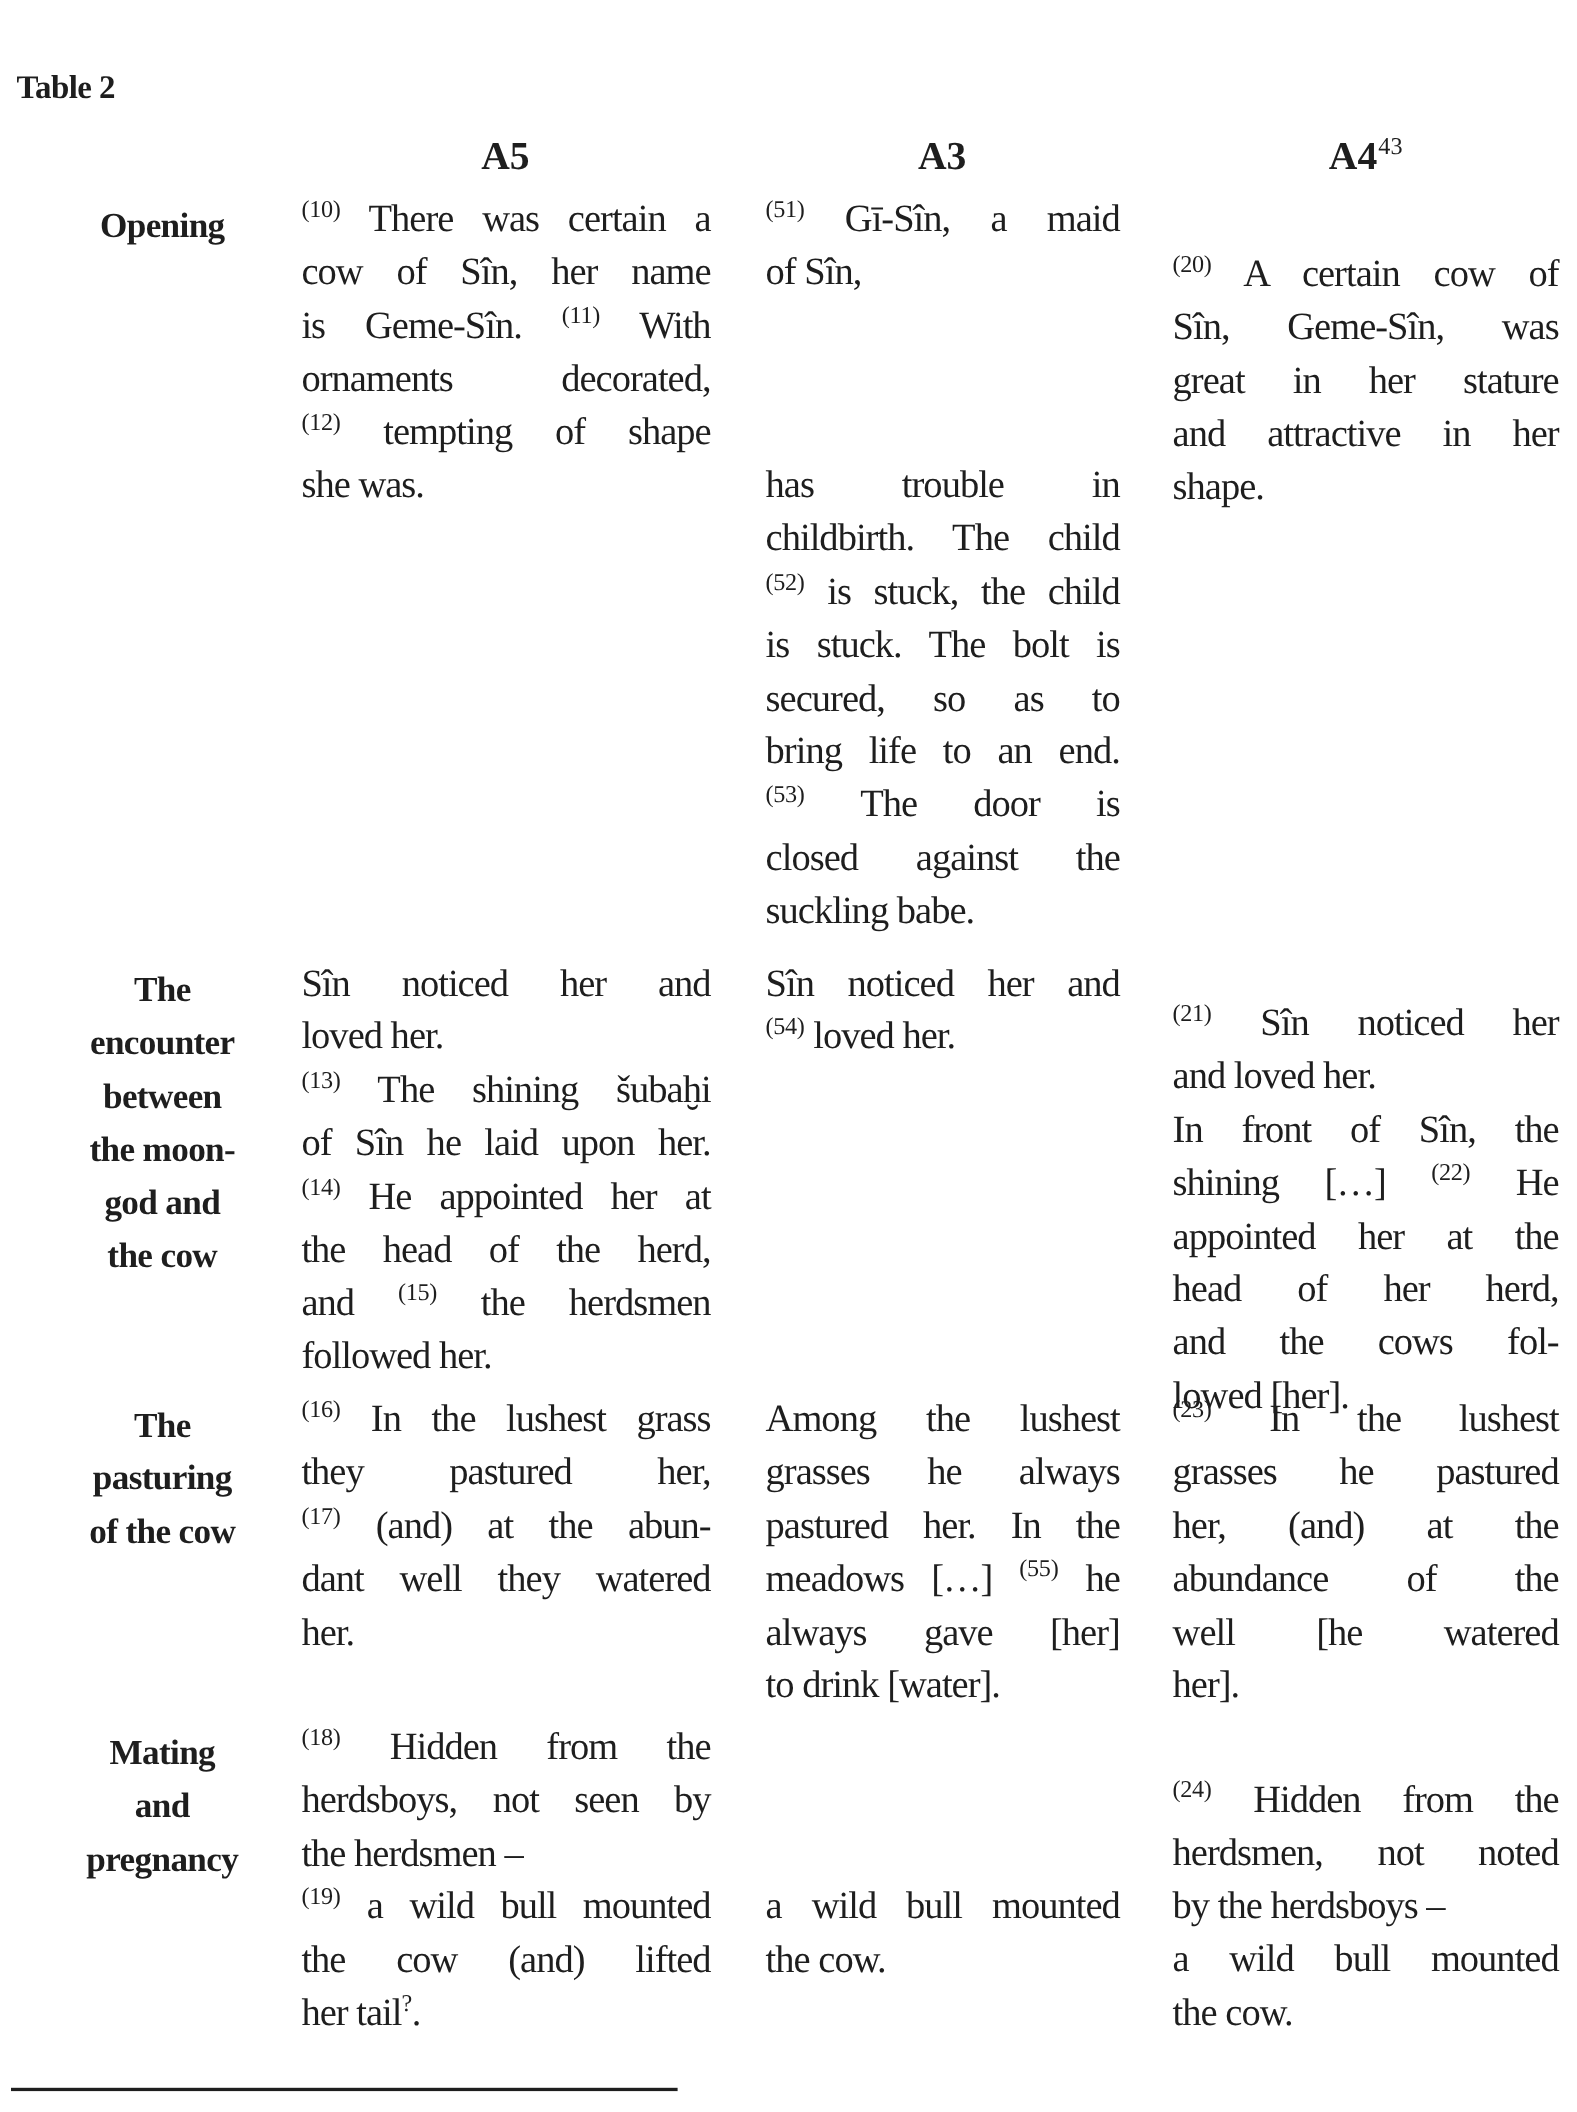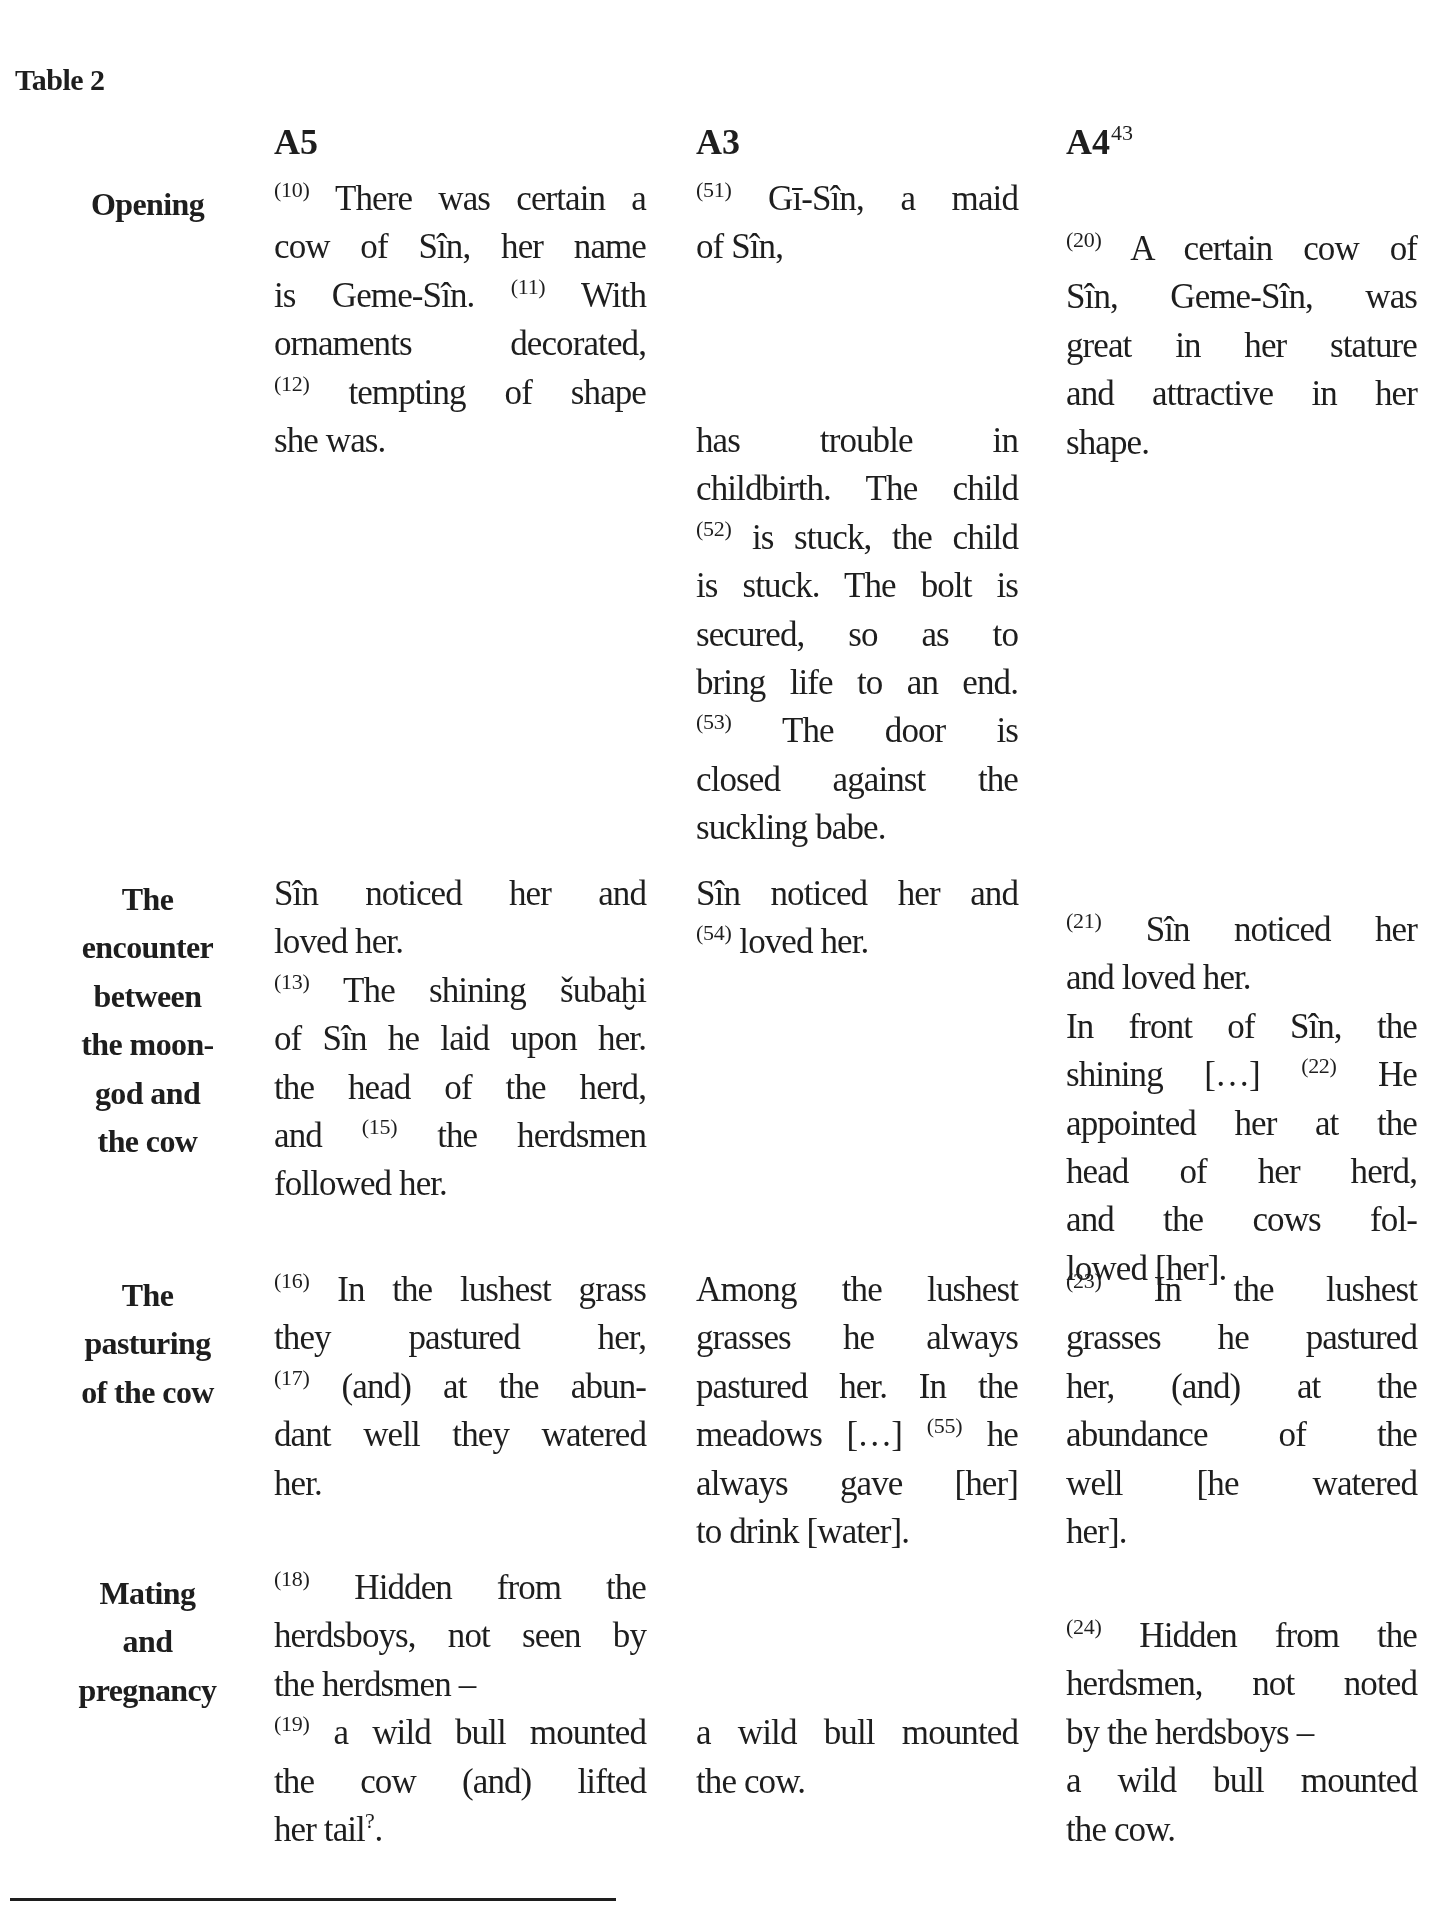--- a/index.html
+++ b/index.html
@@ -30,21 +30,21 @@
     font-weight: bold;
     line-height: 48px;
     letter-spacing: -0.5px;
   }
   .col-head {
     position: absolute;
     top: 118px;
     font-size: 36px;
     font-weight: bold;
     line-height: 48px;
-    text-align: left;
+    text-align: center;
   }
   .col-head sup {
     font-weight: normal;
     font-size: 22px;
     vertical-align: 0;
     position: relative;
     top: -14px;
     margin-left: 1px;
   }
   .row-label {
@@ -154,20 +154,21 @@
       <span class="ln">between</span>
       <span class="ln">the moon-</span>
       <span class="ln">god and</span>
       <span class="ln">the cow</span>
     </div>
     <div class="cell c-a5" style="top: 875px;">
       <span class="ln"><span>Sîn noticed her and</span></span>
       <span class="ln last"><span>loved her.</span></span>
       <span class="ln"><span class="sup">(13)</span><span> The shining </span><span class="it">šubaḫi</span></span>
       <span class="ln"><span>of Sîn he laid upon her.</span></span>
+      <span class="ln"><span class="sup">(14)</span><span class="it"> He appointed her at</span></span>
       <span class="ln"><span class="it">the head of the herd,</span></span>
       <span class="ln"><span class="it">and </span><span class="sup">(15)</span><span class="it"> the herdsmen</span></span>
       <span class="ln last"><span class="it">followed her.</span></span>
     </div>
     <div class="cell c-a3" style="top: 875px;">
       <span class="ln"><span>Sîn noticed her and</span></span>
       <span class="ln last"><span class="sup">(54)</span><span> loved her.</span></span>
     </div>
     <div class="cell c-a4" style="top: 875px; margin-top: 36px;">
       <span class="ln"><span class="sup">(21)</span><span> Sîn noticed her</span></span>

